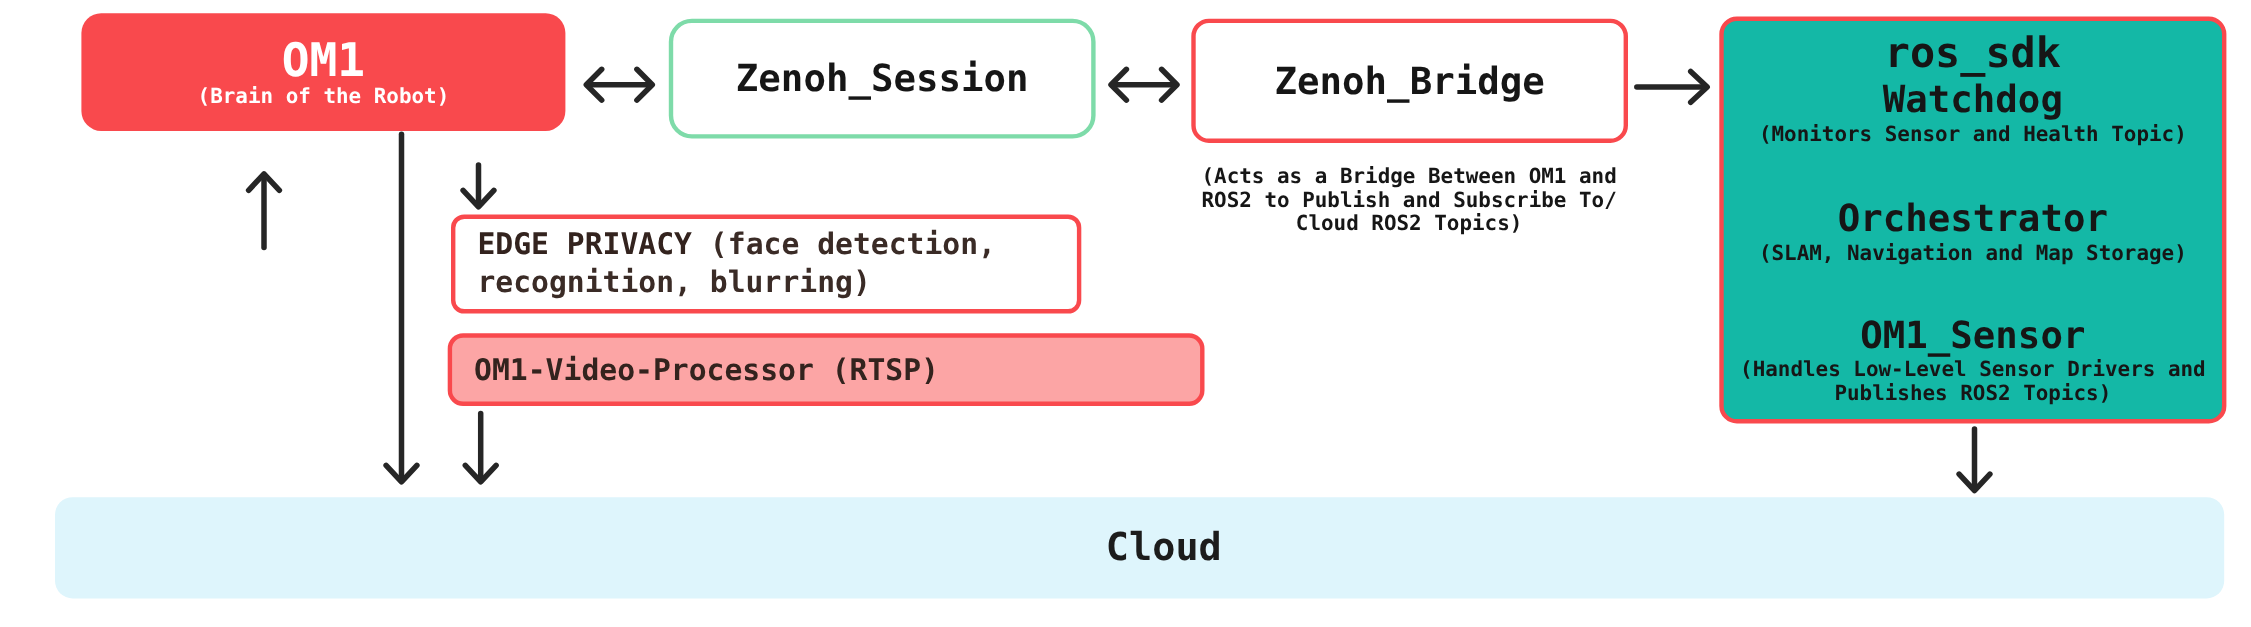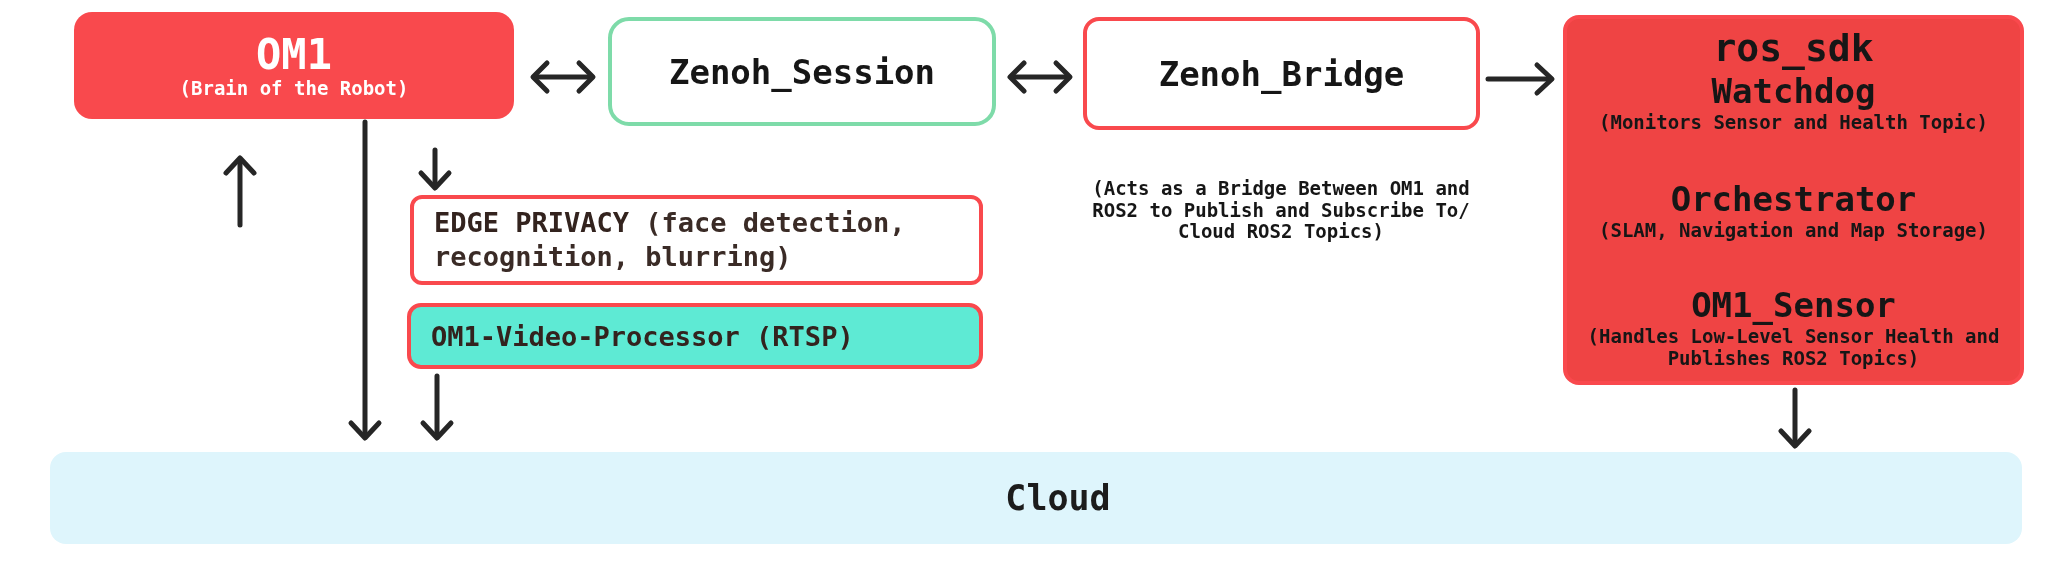--- a/index.html
+++ b/index.html
@@ -20,40 +20,40 @@
   .node{position:absolute;z-index:2;display:flex;flex-direction:column;align-items:center;justify-content:center;}
 
   .om1-box{left:74px;top:12px;width:440px;height:107px;background:var(--red);border-radius:18px;color:#ffffff;}
   .om1-title{font-size:42px;font-weight:bold;line-height:44px;}
   .om1-sub{font-size:19px;font-weight:bold;line-height:22px;}
 
   .session-box{left:608px;top:17px;width:388px;height:109px;background:#ffffff;border:4px solid var(--green);border-radius:21px;}
   .bridge-box{left:1083px;top:17px;width:397px;height:113px;background:#ffffff;border:4px solid var(--red);border-radius:16px;}
   .zenoh-title{font-size:34px;font-weight:bold;color:var(--ink);}
 
-  .bridge-caption{left:1041px;top:150px;width:480px;text-align:center;font-size:19px;font-weight:bold;line-height:21.5px;color:var(--ink);margin-top:28px;}
+  .bridge-caption{left:1041px;top:150px;width:480px;text-align:center;font-size:19px;font-weight:bold;line-height:21.5px;color:var(--ink);}
   .bridge-caption div{width:100%;}
 
-  .ros-box{left:1563px;top:15px;width:461px;height:370px;background:#ef4444;border:4px solid var(--red);border-radius:16px;justify-content:flex-start;padding-top:6px;color:var(--ink);text-align:center;}
+  .ros-box{left:1563px;top:15px;width:461px;height:370px;background:#14b8a6;border:4px solid var(--red);border-radius:16px;justify-content:flex-start;padding-top:6px;color:var(--ink);text-align:center;}
   .ros-title{font-size:38px;font-weight:bold;line-height:46px;}
   .ros-comp-name{font-size:34px;font-weight:bold;line-height:40px;}
   .ros-comp-desc{font-size:19px;font-weight:bold;line-height:22px;max-width:440px;}
   .ros-gap1{margin-top:0px;}
   .ros-gap2{margin-top:46px;}
   .ros-gap3{margin-top:44px;}
 
   .avatar-label{left:35px;top:233px;width:330px;text-align:center;color:var(--ink);}
   .avatar-title{font-size:36px;font-weight:bold;line-height:38px;}
   .avatar-sub{font-size:19px;font-weight:bold;line-height:21px;}
 
   .edge-box{left:410px;top:195px;width:573px;height:90px;background:#ffffff;border:4px solid var(--red);border-radius:12px;align-items:flex-start;padding-left:20px;color:var(--boxtext);font-size:27px;line-height:34px;}
   .edge-bold{font-weight:bold;}
   .edge-rest{font-weight:bold;opacity:.96;}
 
-  .video-box{left:407px;top:303px;width:576px;height:66px;background:#5eead4;border:4px solid var(--red);border-radius:14px;align-items:flex-start;padding-left:20px;color:var(--boxtext);font-size:27px;font-weight:bold;}
+  .video-box{left:407px;top:303px;width:688px;height:66px;background:#fca5a5;border:4px solid var(--red);border-radius:14px;align-items:flex-start;padding-left:20px;color:var(--boxtext);font-size:27px;font-weight:bold;}
 
   .cloud-band{left:50px;top:452px;width:1972px;height:92px;background:var(--cloud);border-radius:16px;color:#1c1c1c;font-size:35px;font-weight:bold;padding-left:44px;}
 </style>
 </head>
 <body>
 
 <div class="stage">
 
   <svg class="arrow-layer" viewBox="0 0 2046 570" xmlns="http://www.w3.org/2000/svg">
 
@@ -119,21 +119,21 @@
     <div>Cloud ROS2 Topics)</div>
   </div>
 
   <div class="node ros-box">
     <div class="ros-title">ros_sdk</div>
     <div class="ros-comp-name ros-gap1">Watchdog</div>
     <div class="ros-comp-desc">(Monitors Sensor and Health Topic)</div>
     <div class="ros-comp-name ros-gap2">Orchestrator</div>
     <div class="ros-comp-desc">(SLAM, Navigation and Map Storage)</div>
     <div class="ros-comp-name ros-gap3">OM1_Sensor</div>
-    <div class="ros-comp-desc">(Handles Low-Level Sensor Health and Publishes ROS2 Topics)</div>
+    <div class="ros-comp-desc">(Handles Low-Level Sensor Drivers and Publishes ROS2 Topics)</div>
   </div>
 
 
   <div class="node edge-box">
     <div><span class="edge-bold">EDGE PRIVACY</span><span class="edge-rest"> (face detection, recognition, blurring)</span></div>
   </div>
 
   <div class="node video-box">
     <div>OM1-Video-Processor (RTSP)</div>
   </div>

